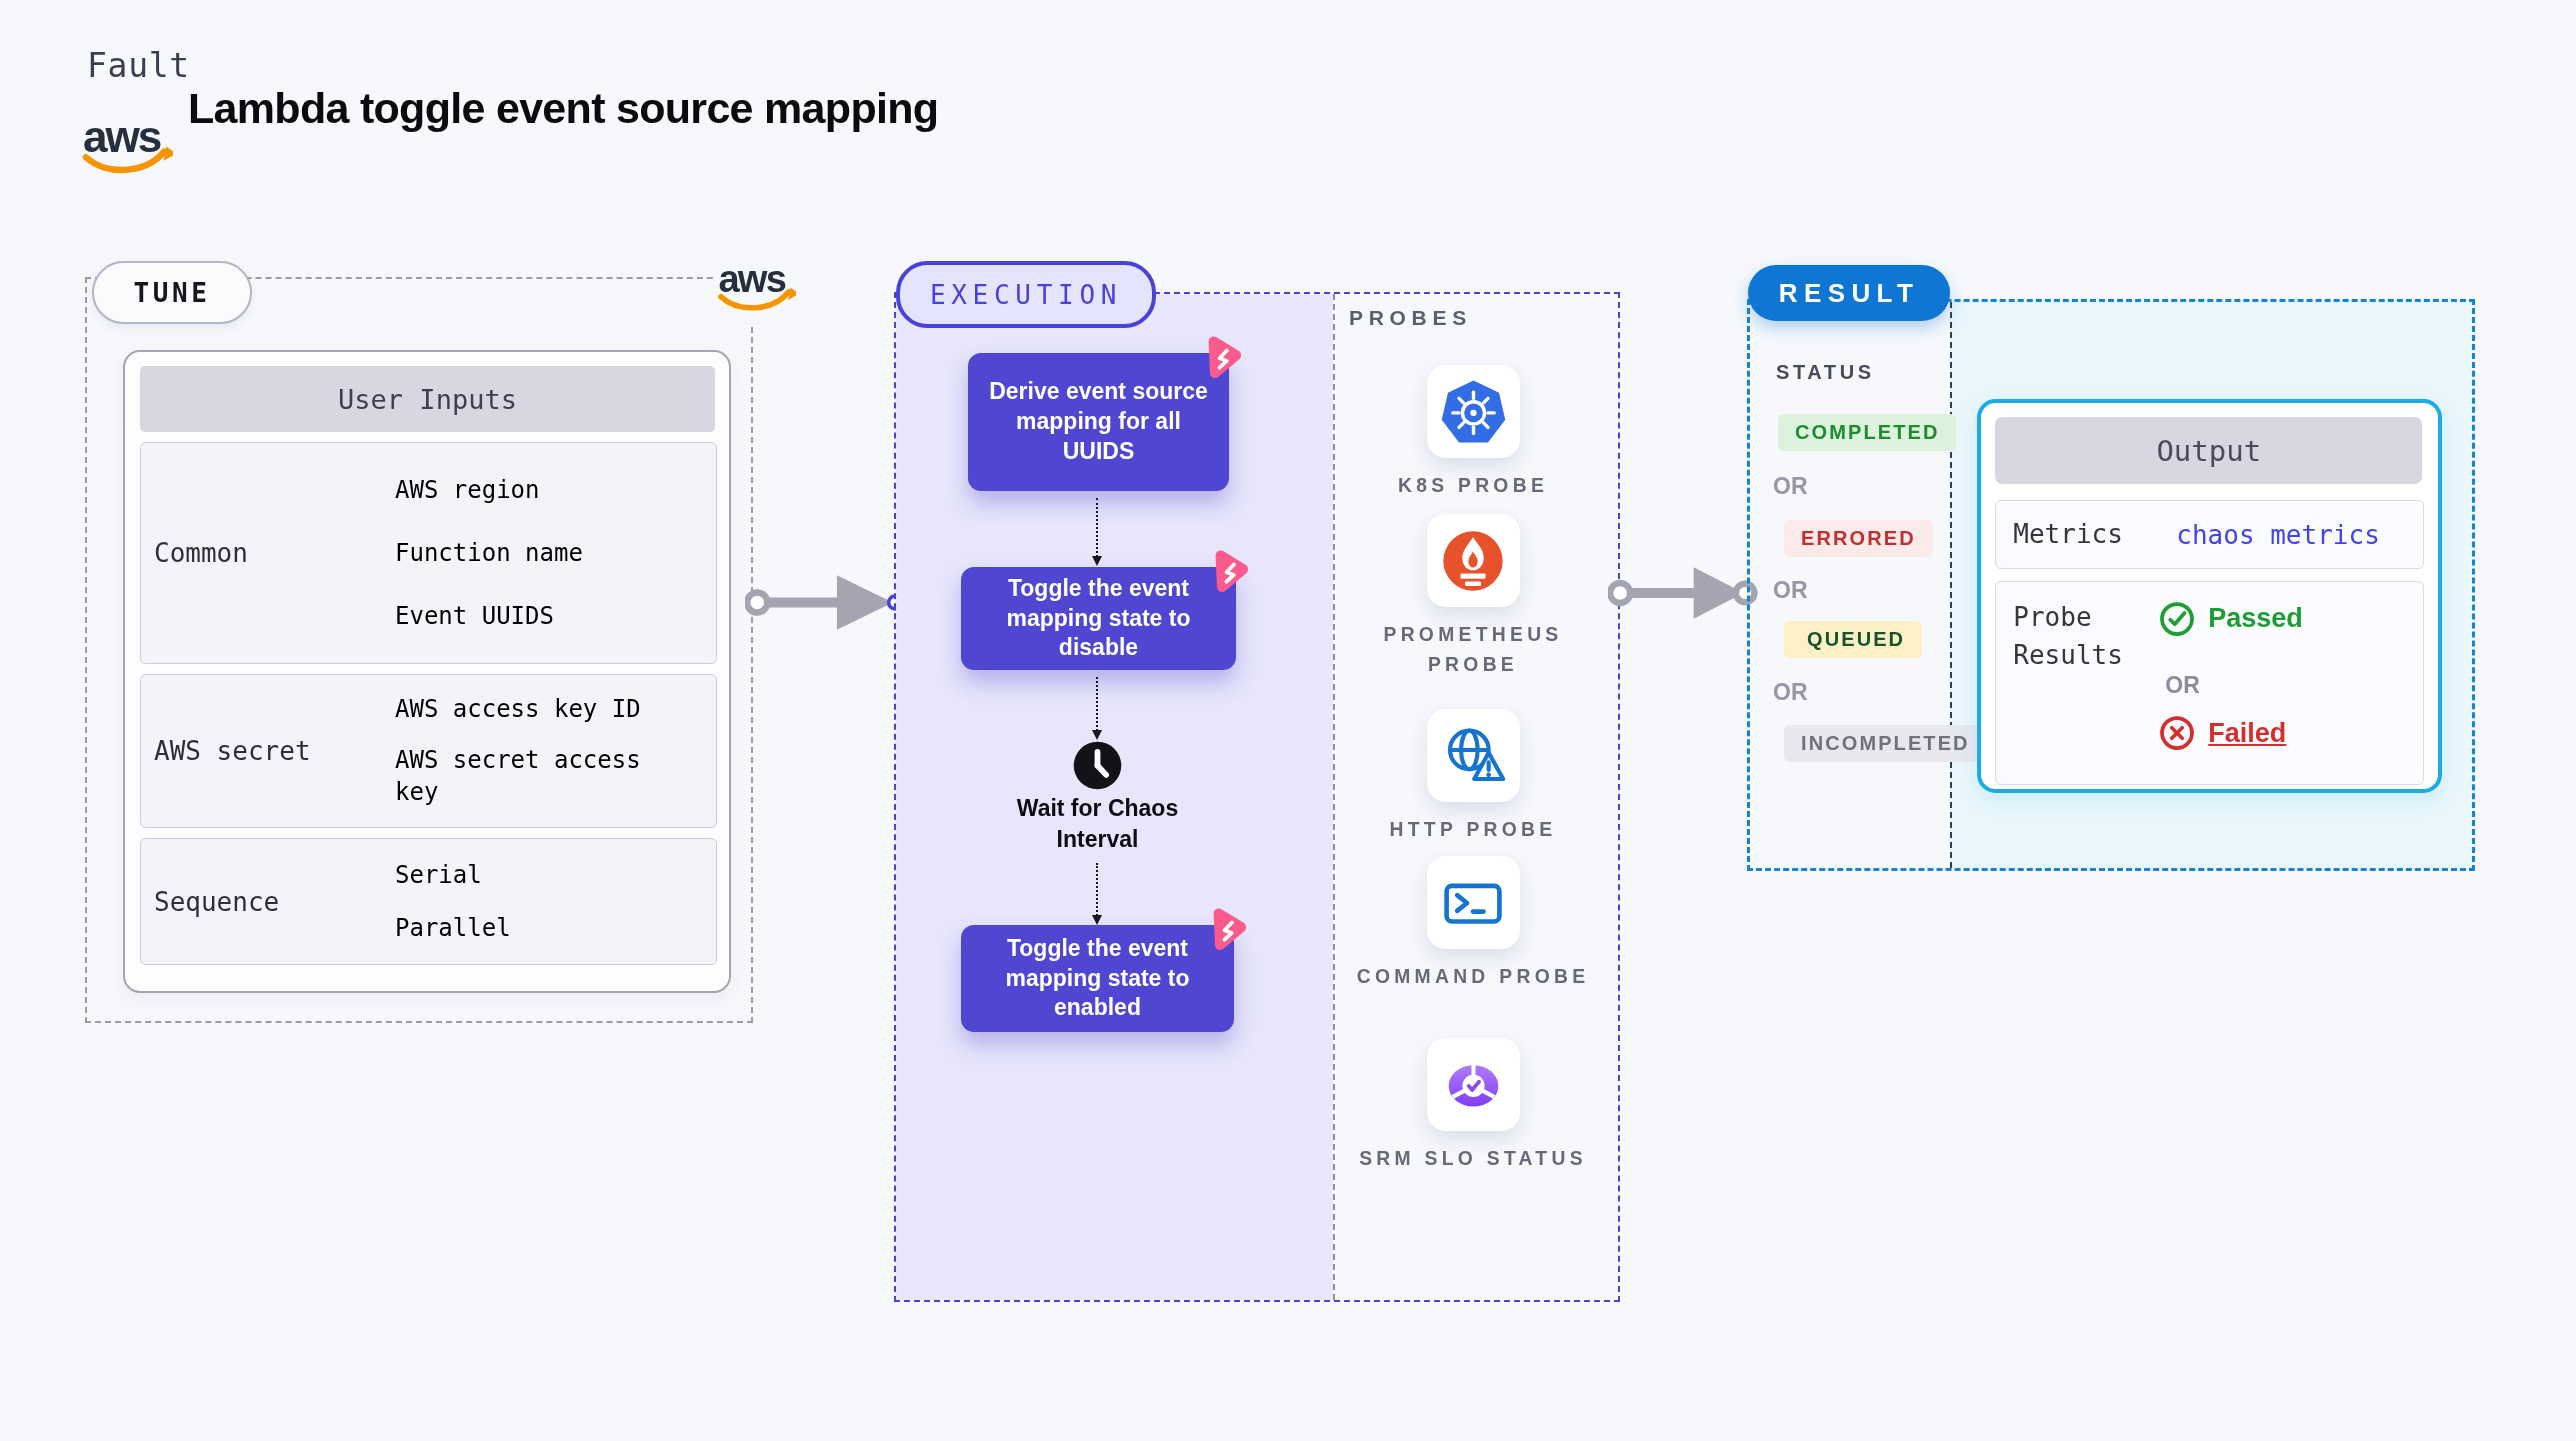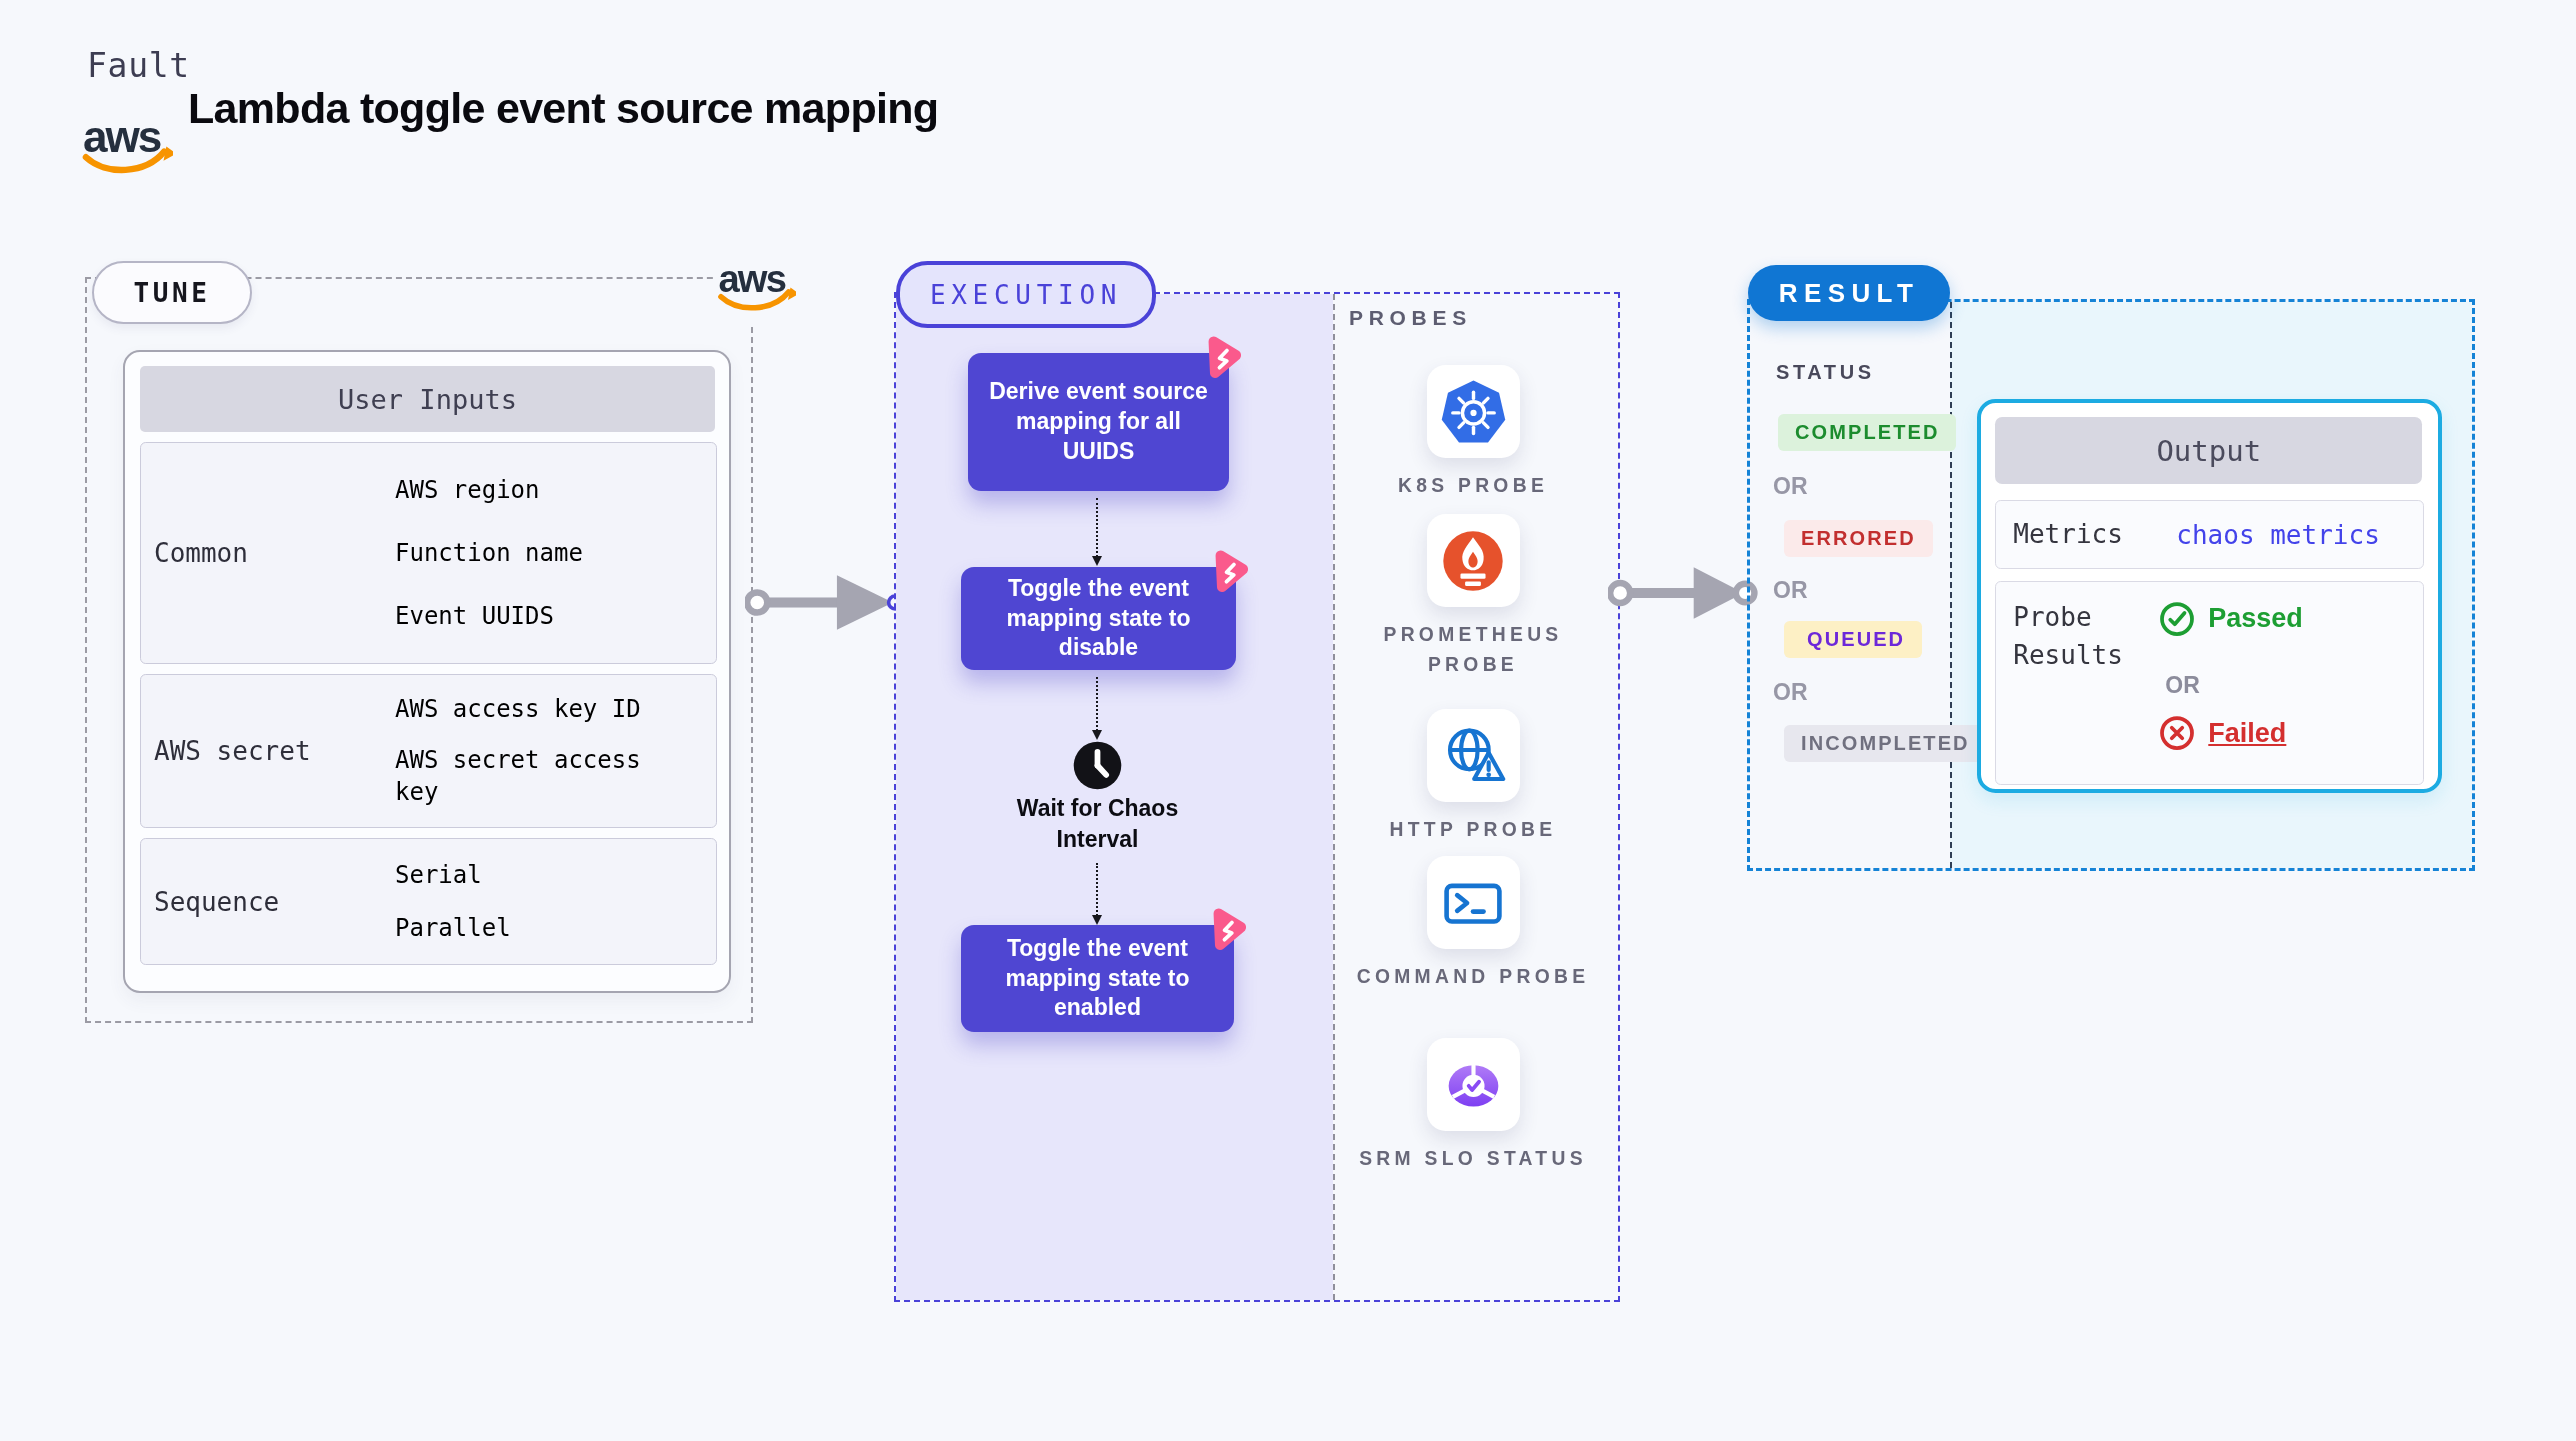--- a/index.html
+++ b/index.html
@@ -90,21 +90,21 @@
     left:1748px;top:265px;width:202px;height:56px;background:#1076d3;border-radius:29px;
     display:flex;align-items:center;justify-content:center;color:#fff;font-size:26px;font-weight:700;
     letter-spacing:6.4px;box-shadow:0 7.2px 15.8px rgba(16,118,211,.3);
   }
   .status-heading{left:1776px;top:361px;font-size:20px;font-weight:700;color:#49495b;letter-spacing:3.6px;}
   .status-badge{
     padding:7.2px 17px;border-radius:5.7px;font-size:20px;font-weight:700;letter-spacing:2.1px;display:inline-block;
   }
   .badge-completed{background:#dcf2dc;color:#1c8c2e;}
   .badge-errored{background:#fbeaea;color:#c22f2f;}
-  .badge-queued{background:#fdf0c5;color:#6d28d9;padding-left:23px;}
+  .badge-queued{background:#fdf0c5;color:#14532d;padding-left:23px;}
   .badge-incompleted{background:#e7e7ee;color:#70707f;}
   .or-label{font-size:23px;font-weight:700;color:#9797a6;}
 
   .output-card{
     left:1977px;top:399px;width:465px;height:394px;background:#ffffff;border:4.3px solid #1cabe2;
     border-radius:18.6px;box-sizing:border-box;box-shadow:0 7.2px 18.6px rgba(28,171,226,.12);
   }
   .output-header{
     position:absolute;left:14.3px;top:14.3px;width:427px;height:67px;background:#d7d7e1;border-radius:7.2px;
     display:flex;align-items:center;justify-content:center;font-size:29px;color:#4b4b5d;font-weight:500;

